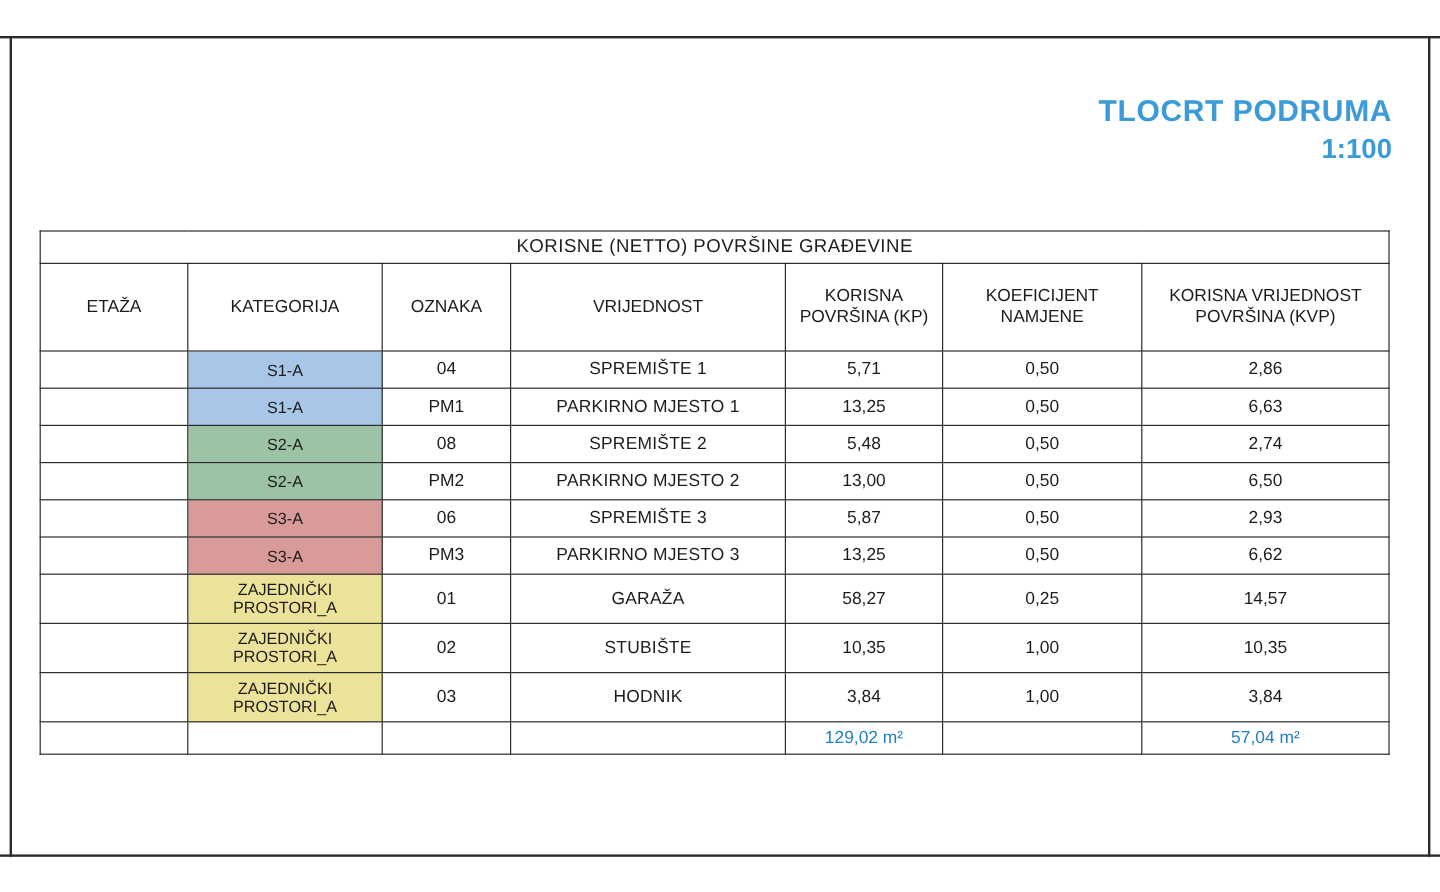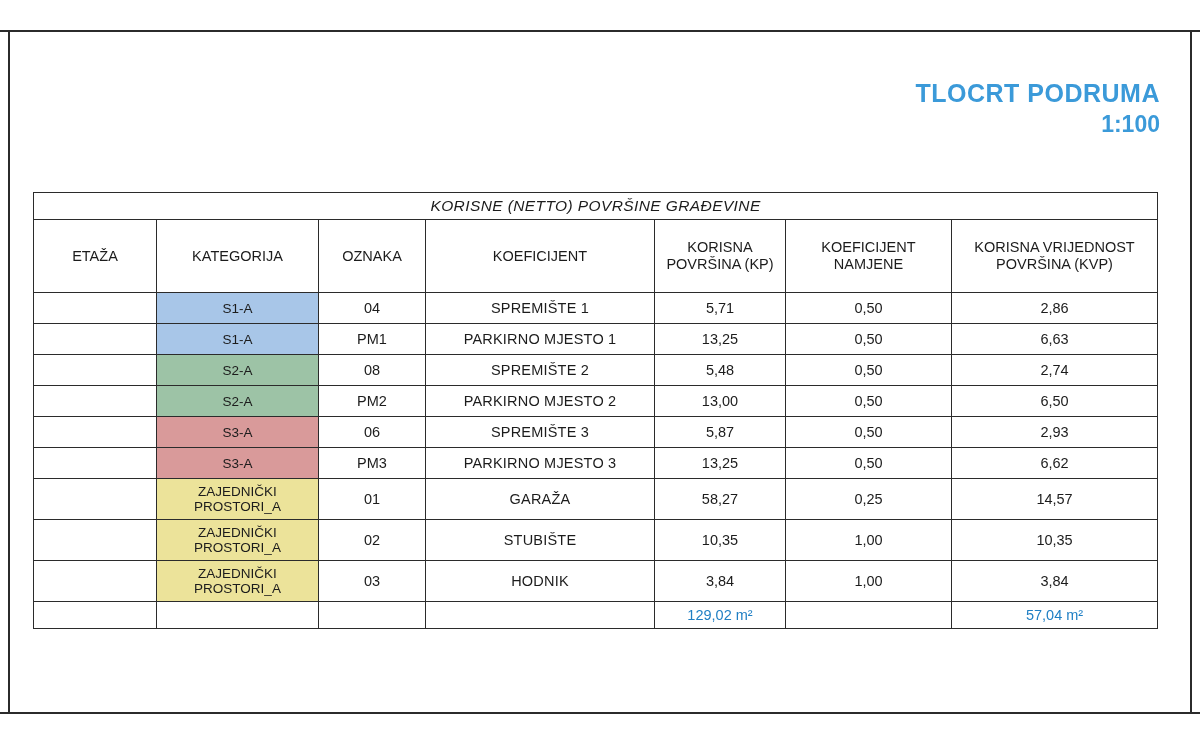--- a/index.html
+++ b/index.html
@@ -86,21 +86,20 @@
     color: #1c1c1c;
   }
   table.area-table td, table.area-table th {
     border: 1px solid #2b2b2b;
     padding: 0;
     text-align: center;
     vertical-align: middle;
     font-weight: normal;
   }
   .banner-cell {
-    font-style: italic;
     font-weight: bold;
     font-size: 15.5px;
     letter-spacing: 0.4px;
     height: 26px;
     line-height: 26px;
   }
   .hdr-cell {
     font-weight: bold;
     font-size: 14.5px;
     height: 72px;
@@ -199,21 +198,21 @@
         <col class="c-kvp">
       </colgroup>
       <tbody id="table-body">
           <tr>
             <td class="banner-cell" colspan="7">KORISNE (NETTO) POVRŠINE GRAĐEVINE</td>
           </tr>
           <tr>
             <td class="hdr-cell">ETAŽA</td>
             <td class="hdr-cell">KATEGORIJA</td>
             <td class="hdr-cell">OZNAKA</td>
-            <td class="hdr-cell">KOEFICIJENT</td>
+            <td class="hdr-cell">VRIJEDNOST</td>
             <td class="hdr-cell">KORISNA POVRŠINA (KP)</td>
             <td class="hdr-cell">KOEFICIJENT NAMJENE</td>
             <td class="hdr-cell">KORISNA VRIJEDNOST POVRŠINA (KVP)</td>
           </tr>
           <tr>
             <td class="row-cell"></td>
             <td class="row-cell cat-cell" style="background: rgb(168, 198, 232);">S1-A</td>
             <td class="row-cell">04</td>
             <td class="row-cell room-cell">SPREMIŠTE 1</td>
             <td class="row-cell">5,71</td>

